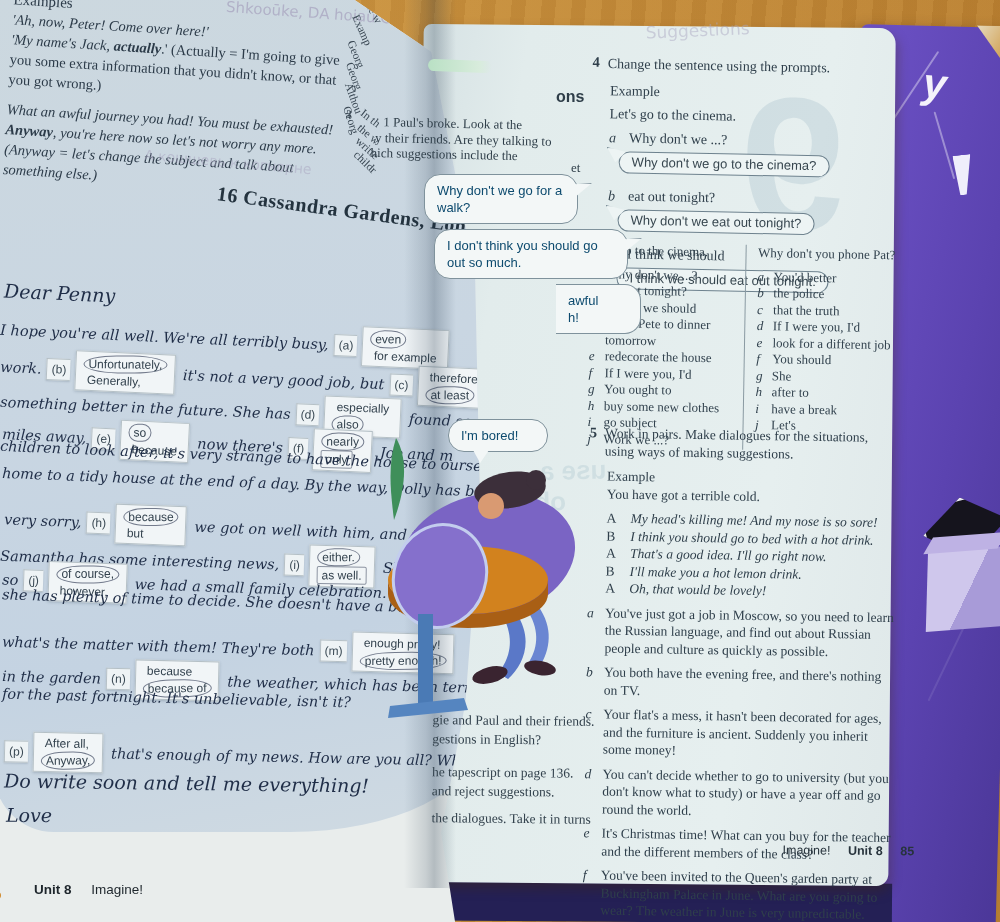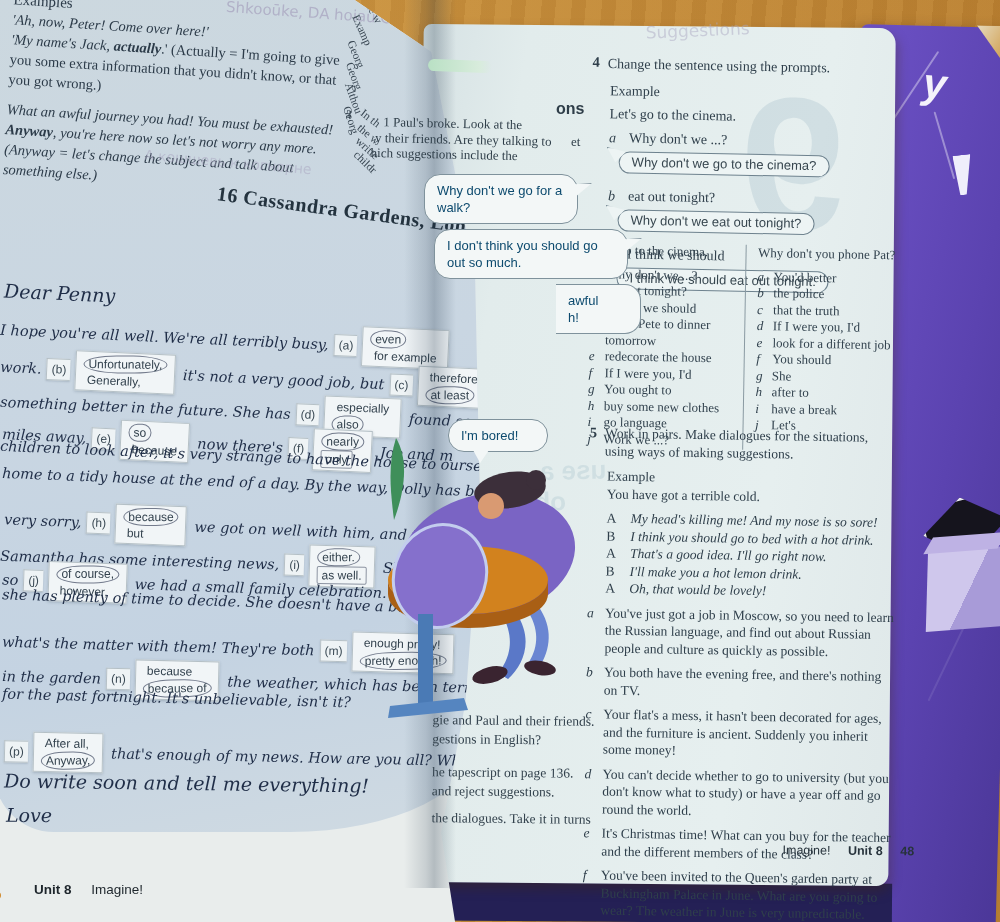--- a/index.html
+++ b/index.html
@@ -62,22 +62,22 @@
   .sit .ltr{flex:0 0 18px;font-style:italic;}
   .ex-label{margin-top:8px;}
   .rp-footer{position:absolute;left:366px;top:816px;font-family:"Liberation Sans",sans-serif;font-size:12.5px;color:#27333c;white-space:nowrap;}
   .rp-footer .b{font-weight:bold;margin-left:14px;}
   .pencil{color:#a9a5c0;font-family:"DejaVu Sans",sans-serif;opacity:.75;}
   .note-right{position:absolute;left:222px;top:-6px;font-size:17px;transform:rotate(-3deg);opacity:.45;}
   
   .frag{position:absolute;z-index:22;color:#2f3e49;}
   .greenbar{position:absolute;left:428px;top:60px;width:64px;height:12px;z-index:22;border-radius:6px;
     background:linear-gradient(90deg,#b9e0c4,#d8ecdc 80%,rgba(216,236,220,0));transform:rotate(2deg);}
-  .f-ons{left:556px;top:100px;font:bold 16px "Liberation Sans",sans-serif;}
-  .f-et{left:571px;top:134px;font:13px "Liberation Serif",serif;}
+  .f-ons{left:556px;top:88px;font:bold 16px "Liberation Sans",sans-serif;}
+  .f-et{left:571px;top:160px;font:13px "Liberation Serif",serif;}
   .f-ex3{left:383px;top:116px;font:13px "Liberation Serif",serif;line-height:15.5px;transform:rotate(1.2deg);white-space:nowrap;}
   .f-mid{left:432px;top:712px;font:13.5px "Liberation Serif",serif;line-height:17px;color:#34434e;transform:rotate(.6deg);}
   .f-mid div{margin-bottom:2px;}
   .f-mid .gap{height:12px;}
   
   .left-page{position:absolute;left:-6px;top:-4px;width:486px;height:930px;z-index:10;
     clip-path:polygon(0 0,73% 0,90% 6%,99% 30%,100% 55%,97% 76%,92% 90%,95% 100%,0 100%);
     background:#e9edec;box-shadow:4px 0 10px rgba(50,60,80,.25);}
   .left-blue{position:absolute;left:0;top:0;width:100%;height:836px;
     background:linear-gradient(170deg,#ccd8df 0%,#c9d6e2 45%,#c4d3e2 75%,#cfdae2 100%);
@@ -253,21 +253,21 @@
                 <span>You ought to</span>
               </div>
 
               <div class="col-item">
                 <span class="ltr">h</span>
                 <span>buy some new clothes</span>
               </div>
 
               <div class="col-item">
                 <span class="ltr">i</span>
-                <span>go language</span>
+                <span>go subject</span>
               </div>
 
               <div class="col-item">
                 <span class="ltr">j</span>
                 <span>Work we ...?</span>
               </div>
             </div>
         </div>
         <div class="col">
           <div class="col-title">Why don't you phone Pat?</div>
@@ -390,21 +390,21 @@
             <div class="sit">
               <span class="ltr">f</span>
               <span>You've been invited to the Queen's garden party at Buckingham Palace in June. What are you going to wear? The weather in June is very unpredictable.</span>
             </div>
           </div>
       </div>
 
       <div class="rp-footer">
         <span>Imagine!</span>
         <span class="b">Unit 8</span>
-        <span class="b">48</span>
+        <span class="b">85</span>
       </div>
     </div>
   </div>
 
   <div class="greenbar"></div>
   <div class="frag f-ons">ons</div>
   <div class="frag f-et">et</div>
   <div class="frag f-ex3">
     <div>1 Paul's broke. Look at the</div>
     <div style="margin-left:-8px;">y their friends. Are they talking to</div>

